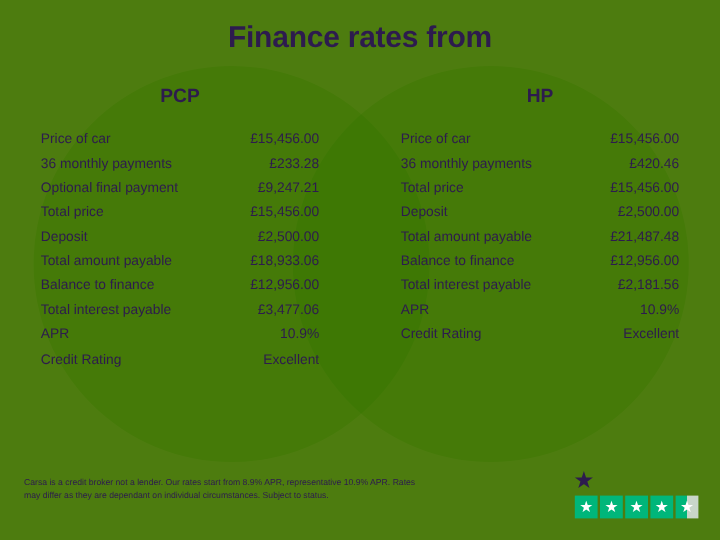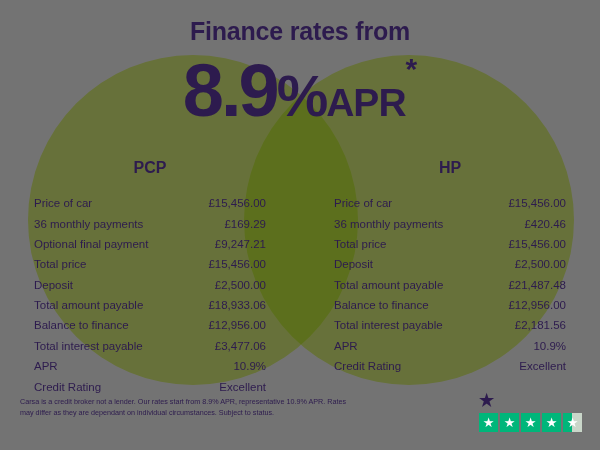--- a/index.html
+++ b/index.html
@@ -10,21 +10,21 @@
     width: 600px;
     height: 450px;
     font-family: "Liberation Sans", sans-serif;
     background: #e9f75b;
     overflow: hidden;
   }
   .page {
     position: relative;
     width: 600px;
     height: 450px;
-    background: #737373;
+    background: #4d7c0f;
     overflow: hidden;
   }
   
   .blob {
     position: absolute;
     border-radius: 50%;
     background: #e4fb7f;
     mix-blend-mode: multiply;
   }
   .blob-left {
@@ -174,36 +174,33 @@
 
 <div class="page">
 
   <div class="blob blob-left"></div>
   <div class="blob blob-right"></div>
 
   <div class="content">
 
     <div class="headline">Finance rates from</div>
 
-    <div class="bigrate">
-      <span class="num">8.9</span><span class="pct">%</span><span class="apr">APR</span><span class="star">*</span>
-    </div>
 
     <div class="columns">
 
       <div class="col">
         <div class="col-title">PCP</div>
         <div class="rows">
           <div class="row">
             <span class="lbl">Price of car</span>
             <span class="val">£15,456.00</span>
           </div>
           <div class="row bold">
             <span class="lbl">36 monthly payments</span>
-            <span class="val">£169.29</span>
+            <span class="val">£233.28</span>
           </div>
           <div class="row">
             <span class="lbl">Optional final payment</span>
             <span class="val">£9,247.21</span>
           </div>
           <div class="row">
             <span class="lbl">Total price</span>
             <span class="val">£15,456.00</span>
           </div>
           <div class="row">

